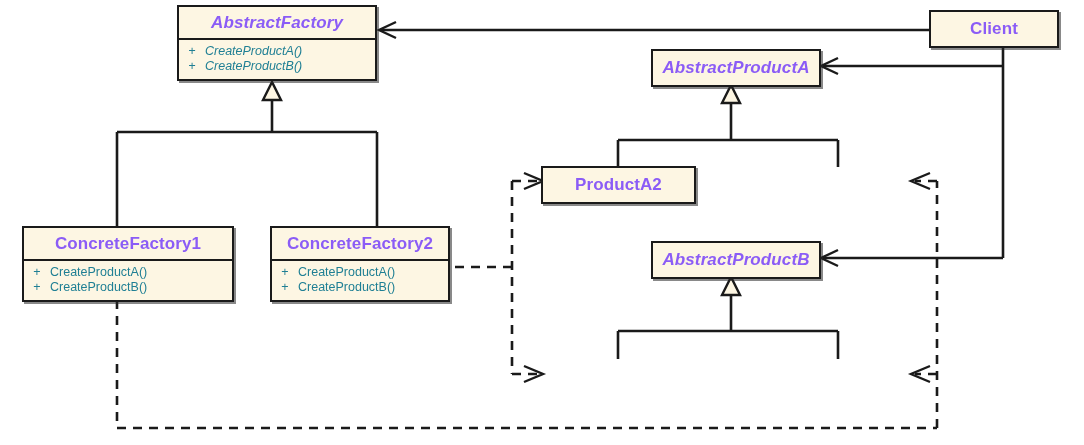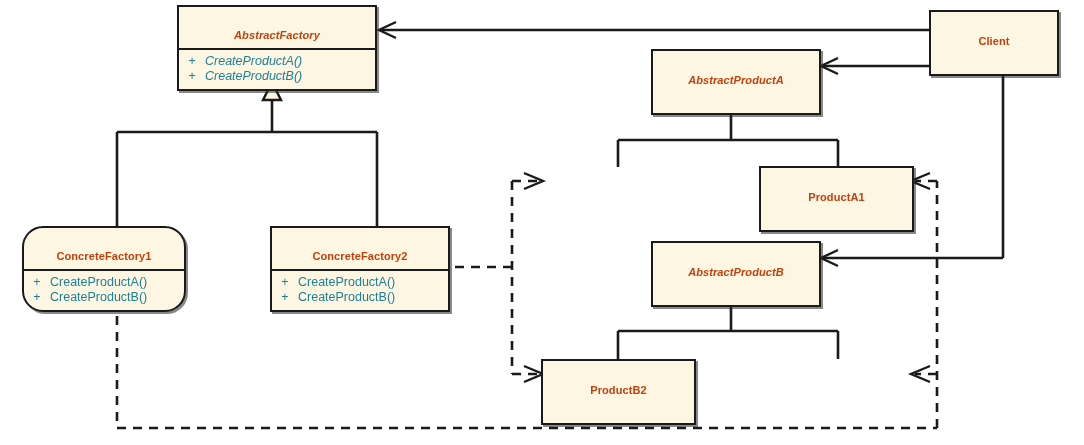--- a/index.html
+++ b/index.html
@@ -4,32 +4,32 @@
 <style>
   html,body{margin:0;padding:0;background:#ffffff;}
   body{width:1084px;height:445px;overflow:hidden;
        font-family:"Liberation Sans","DejaVu Sans",sans-serif;}
   #diagram{position:relative;width:1084px;height:445px;background:#ffffff;}
   svg.layer{position:absolute;left:0;top:0;width:1084px;height:445px;}
 
   .uml-class{position:absolute;box-sizing:border-box;
              background:#fdf6e3;border:2px solid #1a1a1a;
              box-shadow:2px 2px 0 0 rgba(40,40,40,0.55);}
-  .class-title{text-align:center;color:#c2410c;font-weight:bold;
-               font-size:11px;line-height:1;letter-spacing:0.1px;
-               padding:7px 4px 7px 4px;white-space:nowrap;margin-top:16px;}
+  .class-title{text-align:center;color:#8b5cf6;font-weight:bold;
+               font-size:17px;line-height:1;letter-spacing:0.1px;
+               padding:7px 4px 7px 4px;white-space:nowrap;}
   .class-title.abstract{font-style:italic;}
   .class-divider{height:0;border-top:2px solid #1a1a1a;}
   .class-members{padding:4px 0 5px 0;}
   .member{display:flex;align-items:baseline;color:#1f7f94;
           font-size:12.5px;line-height:15px;white-space:nowrap;}
   .member .vis{width:26px;text-align:center;flex:0 0 26px;}
   .member .sig{flex:1 1 auto;}
   .member.italic .sig,.member.italic .vis{font-style:italic;}
-  .single .class-title{padding:8px 4px 27px 4px;}
+  .single .class-title{padding:8px 4px 9px 4px;}
 </style>
 </head>
 <body>
 
 <div id="diagram">
 
   <svg class="layer" viewBox="0 0 1084 445" xmlns="http://www.w3.org/2000/svg">
     <g stroke="#1a1a1a" stroke-width="2.6" fill="none" stroke-linecap="butt">
 
       <g>
@@ -118,21 +118,21 @@
         <span class="vis">+</span>
         <span class="sig">CreateProductA()</span>
       </div>
       <div class="member italic">
         <span class="vis">+</span>
         <span class="sig">CreateProductB()</span>
       </div>
     </div>
   </div>
 
-  <div class="uml-class" style="left:22px;top:226px;width:164px;border-radius:21px;">
+  <div class="uml-class" style="left:22px;top:226px;width:212px;">
     <div class="class-title">ConcreteFactory1</div>
     <div class="class-divider"></div>
     <div class="class-members">
       <div class="member">
         <span class="vis">+</span>
         <span class="sig">CreateProductA()</span>
       </div>
       <div class="member">
         <span class="vis">+</span>
         <span class="sig">CreateProductB()</span>
@@ -156,27 +156,24 @@
   </div>
 
   <div class="uml-class single" style="left:651px;top:241px;width:170px;">
     <div class="class-title abstract">AbstractProductB</div>
   </div>
 
   <div class="uml-class single" style="left:651px;top:49px;width:170px;">
     <div class="class-title abstract">AbstractProductA</div>
   </div>
 
-
-  <div class="uml-class single" style="left:759px;top:166px;width:155px;">
-    <div class="class-title">ProductA1</div>
+  <div class="uml-class single" style="left:541px;top:166px;width:155px;">
+    <div class="class-title">ProductA2</div>
   </div>
 
-  <div class="uml-class single" style="left:541px;top:359px;width:155px;">
-    <div class="class-title">ProductB2</div>
-  </div>
+
 
 
   <div class="uml-class single" style="left:929px;top:10px;width:130px;">
     <div class="class-title">Client</div>
   </div>
 
 </div>
 
 </body></html>

